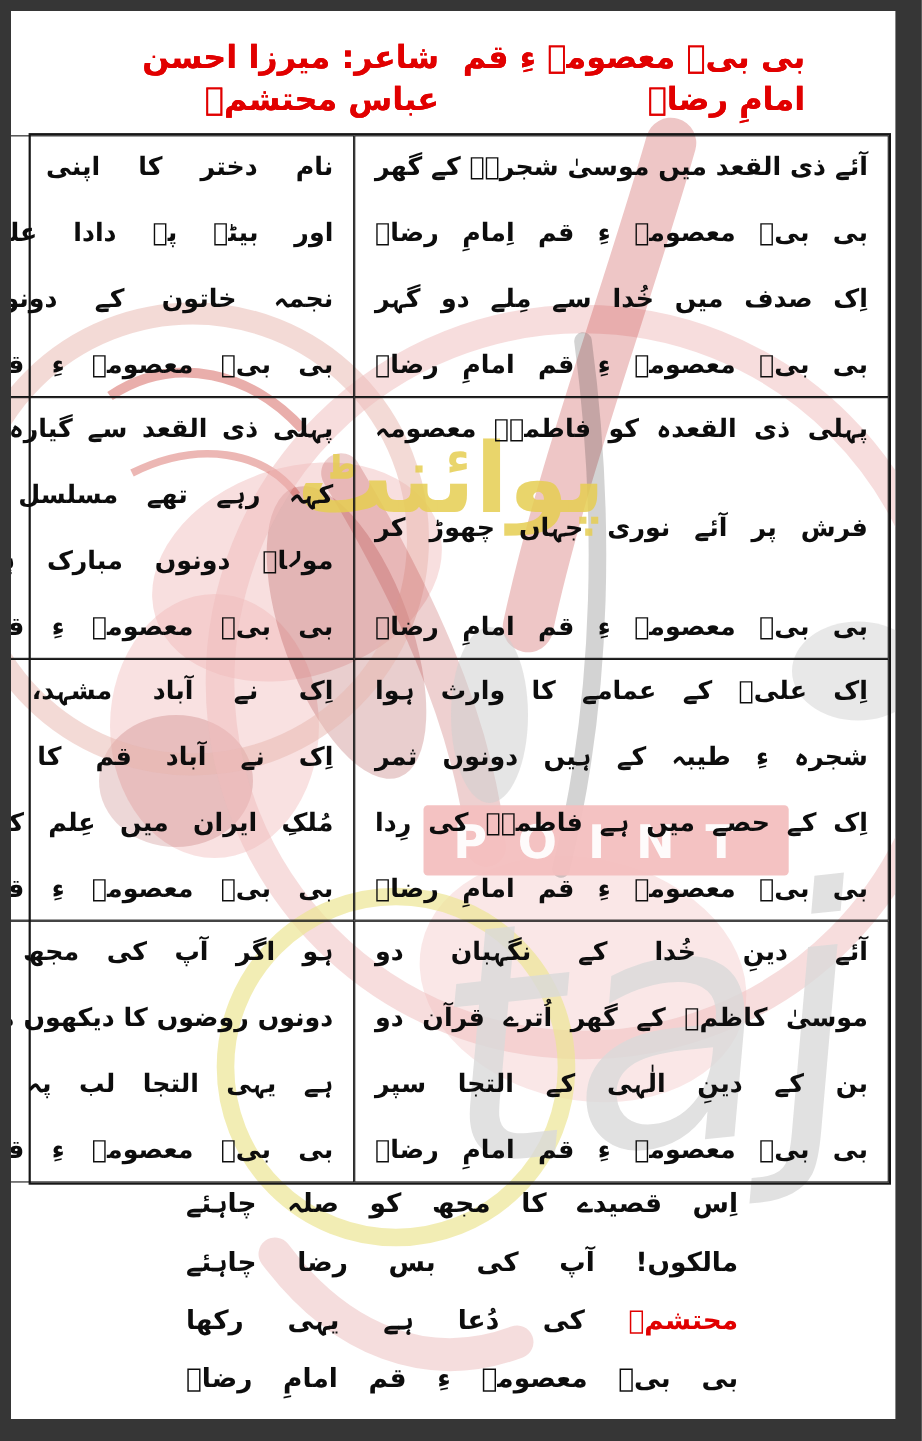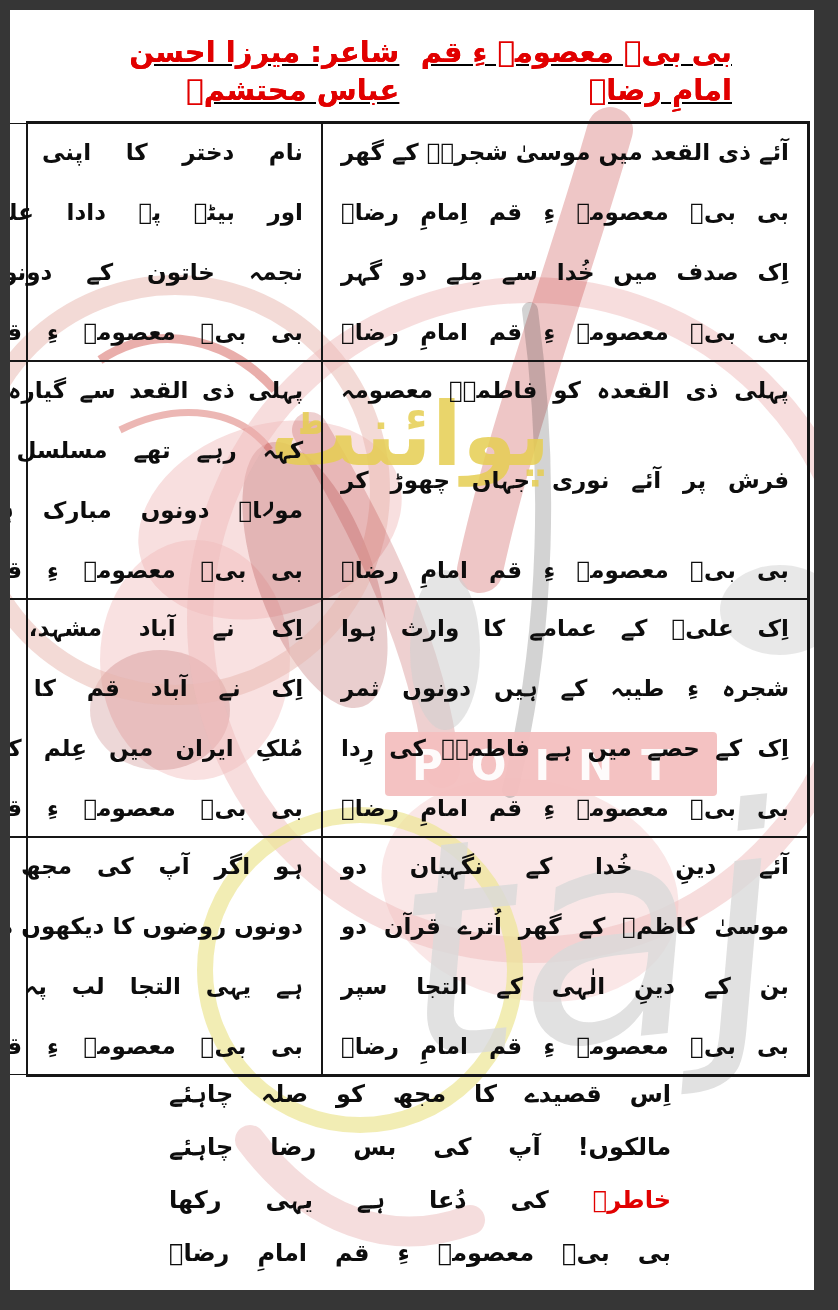--- a/index.html
+++ b/index.html
@@ -17,21 +17,20 @@
   }
   .watermark{
     position:absolute;inset:0;z-index:1;pointer-events:none;
   }
   .content{
     position:relative;z-index:2;
   }
   .header{
     display:flex;justify-content:space-between;align-items:flex-end;
     padding:24px 82px 0 36px;
-    text-decoration:underline;
   }
   .header .red-heading{
     color:#e10000;
     font-size:29px;font-weight:700;
     direction:rtl;
     line-height:1.3;
     text-shadow:0 0 0.5px #e10000;
   }
   .verse-grid{
     direction:rtl;
@@ -167,18 +166,18 @@
         <div class="vline">دونوں روضوں کا دیکھوں مَیں جاہ و حشم</div>
         <div class="vline">ہے یہی التجا لب پہ شام و سحر</div>
         <div class="vline">بی بیؐ معصومہ ءِ قم امامِ رضاؑ</div>
       </div>
 
     </div>
 
     <div class="footer-stanza">
       <div class="vline">اِس قصیدے کا مجھ کو صلہ چاہئے</div>
       <div class="vline">مالکوں! آپ کی بس رضا چاہئے</div>
-      <div class="vline"><span class="red-word">خاطرؔ</span> <span>کی دُعا ہے یہی رکھا</span></div>
+      <div class="vline"><span class="red-word">محتشمؔ</span> <span>کی دُعا ہے یہی رکھا</span></div>
       <div class="vline">بی بیؐ معصومہ ءِ قم امامِ رضاؑ</div>
     </div>
 
   </div>
 </div>
 
 </body></html>

